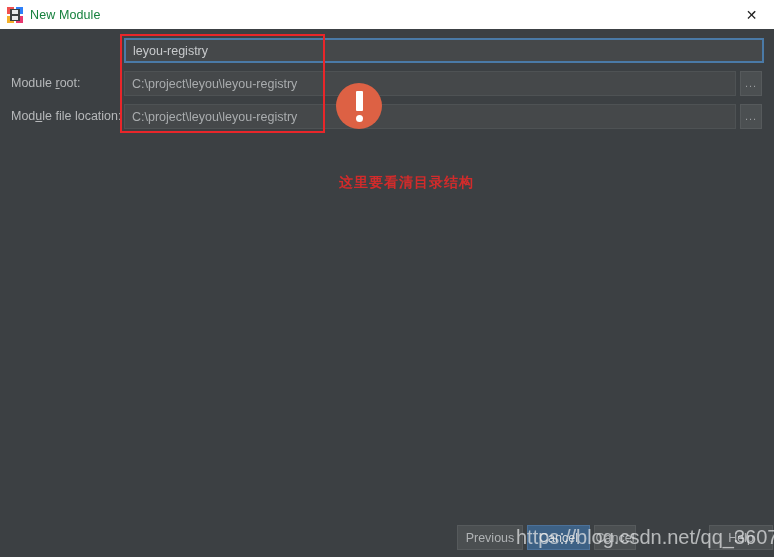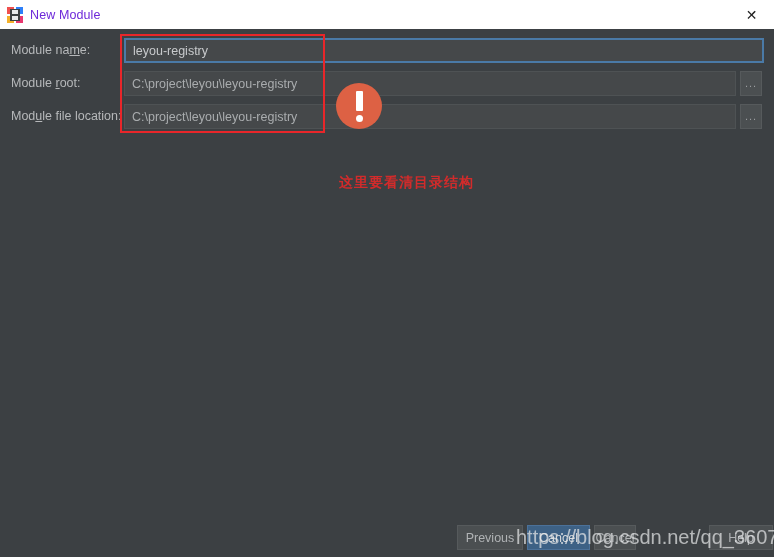--- a/index.html
+++ b/index.html
@@ -29,21 +29,21 @@
   .app-icon {
     width: 16px;
     height: 16px;
     margin-left: 7px;
     margin-right: 7px;
     flex: 0 0 auto;
     position: relative;
   }
   .title-text {
     font-size: 12.5px;
-    color: #6d28d9;
+    color: #15803d;
     letter-spacing: 0.1px;
   }
   .titlebar-spacer { flex: 1 1 auto; }
   .close-btn {
     width: 45px;
     height: 28px;
     display: flex;
     align-items: center;
     justify-content: center;
     color: #222;
@@ -201,21 +201,20 @@
       <rect x="5" y="9" width="6" height="4" fill="#e8eaec"></rect>
     </svg>
   </div>
   <span class="title-text">New Module</span>
   <div class="titlebar-spacer"></div>
   <div class="close-btn">✕</div>
 </div>
 
 <div class="dialog-body">
 
-  <div class="field-label" style="top:9px;"><span>Module na</span><u>m</u><span>e:</span></div>
   <input class="text-field field-focused" style="left: 124px; top: 9px; width: 640px;" value="leyou-registry">
 
   <div class="field-label" style="top:42px;"><span>Module </span><u>r</u><span>oot:</span></div>
   <input class="text-field" style="left: 124px; top: 42px; width: 612px;" value="C:\project\leyou\leyou-registry">
   <div class="browse-btn" style="left:740px; top:42px;">...</div>
 
   <div class="field-label" style="top:75px;"><span>Mod</span><u>u</u><span>le file location:</span></div>
   <input class="text-field" style="left: 124px; top: 75px; width: 612px;" value="C:\project\leyou\leyou-registry">
   <div class="browse-btn" style="left:740px; top:75px;">...</div>
 

